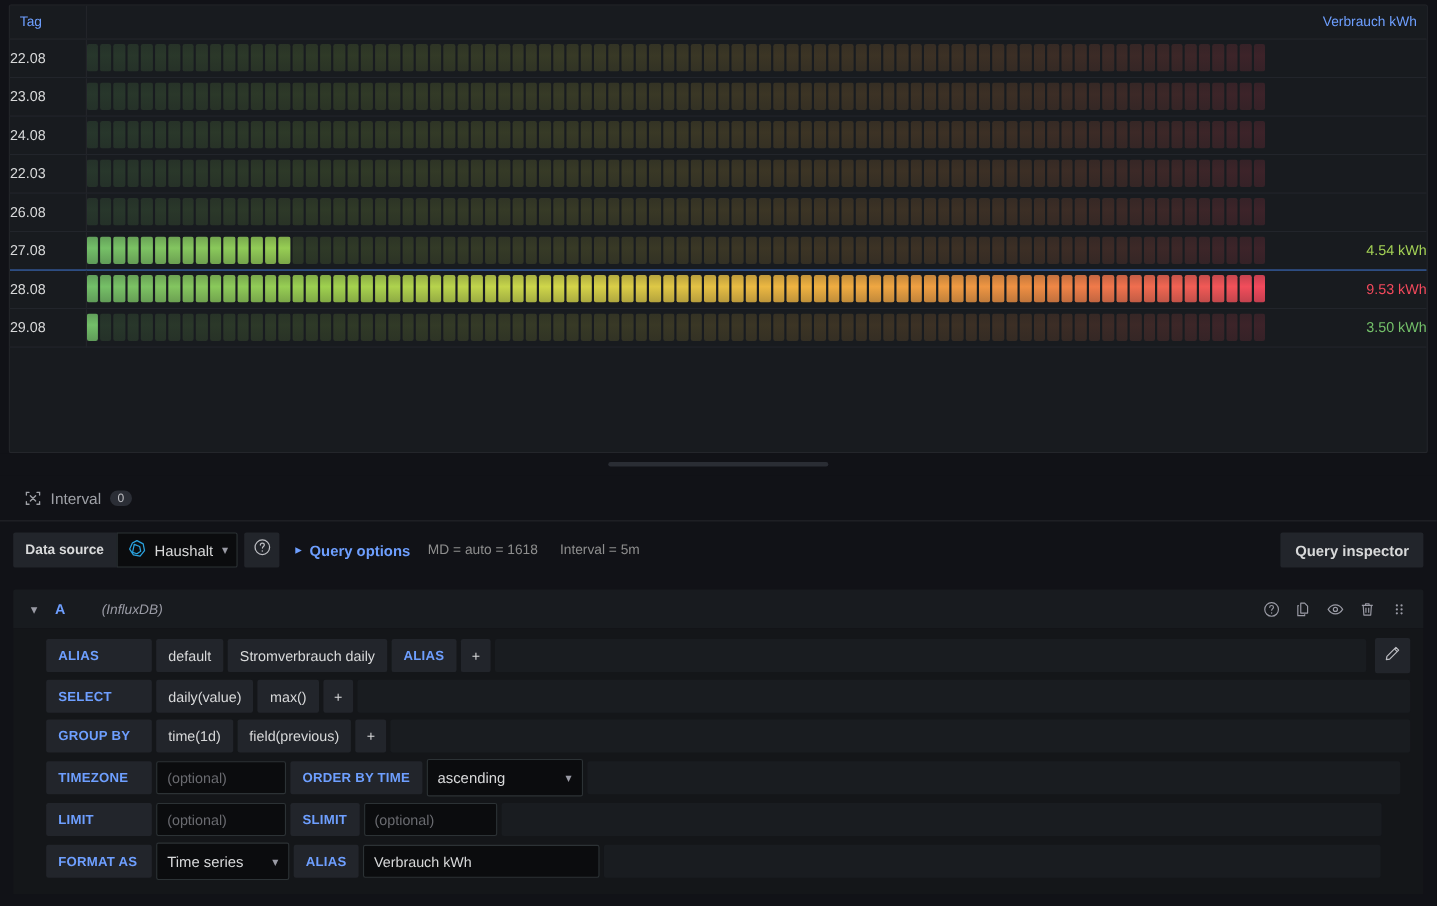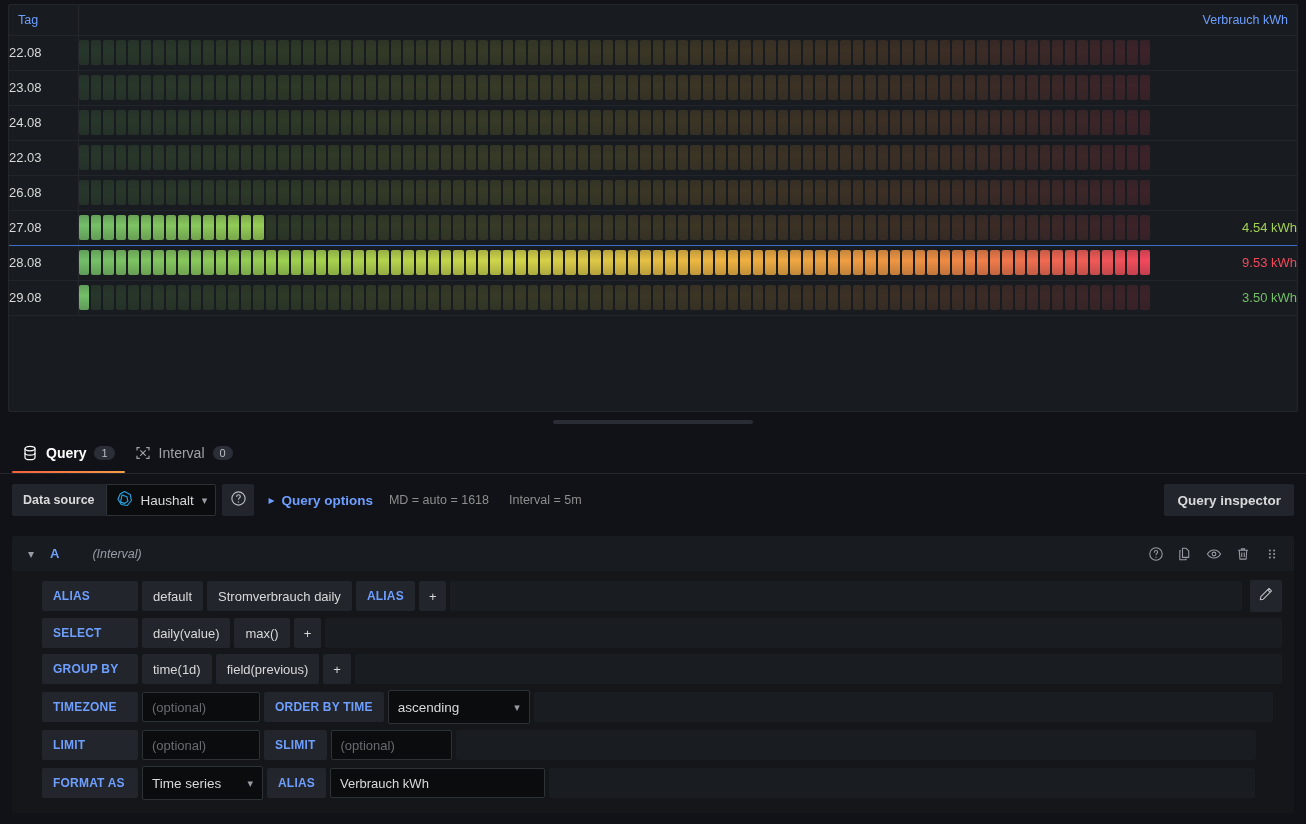--- a/index.html
+++ b/index.html
@@ -999,31 +999,20 @@
   </div>
 </div>
 
 <div id="splitter">
   <div class="grip"></div>
 </div>
 
 <div id="editor">
 
   <div class="tabs">
-    <div class="tab active">
-      <span class="ico">
-        <svg viewBox="0 0 16 16" width="16" height="16" fill="none" stroke="currentColor" stroke-width="1.2">
-          <ellipse cx="8" cy="3.6" rx="5" ry="2.2"></ellipse>
-          <path d="M3 3.6v8.8c0 1.2 2.2 2.2 5 2.2s5-1 5-2.2V3.6"></path>
-          <path d="M3 8c0 1.2 2.2 2.2 5 2.2s5-1 5-2.2"></path>
-        </svg>
-      </span>
-      <span>Query</span>
-      <span class="tab-badge">1</span>
-    </div>
     <div class="tab">
       <span class="ico">
         <svg viewBox="0 0 16 16" width="16" height="16" fill="none" stroke="currentColor" stroke-width="1.2" stroke-linecap="round">
           <path d="M2 5V2.6h2.4M14 5V2.6h-2.4M2 11v2.4h2.4M14 11v2.4h-2.4"></path>
           <path d="M5.6 5.6l4.8 4.8M10.4 5.6l-4.8 4.8"></path>
         </svg>
       </span>
       <span>Interval</span>
       <span class="tab-badge">0</span>
     </div>
@@ -1060,21 +1049,21 @@
 
     <div class="spacer"></div>
     <div class="btn-secondary">Query inspector</div>
   </div>
 
   <div class="query-card">
 
     <div class="q-head">
       <span class="chev">▾</span>
       <span class="q-refid">A</span>
-      <span class="q-dsname">(Interval)</span>
+      <span class="q-dsname">(InfluxDB)</span>
       <div class="q-actions">
         <span class="act">
           <svg viewBox="0 0 18 18" width="16" height="16" fill="none" stroke="currentColor" stroke-width="1.2">
             <circle cx="9" cy="9" r="7"></circle>
             <path d="M7.1 6.9c0-1.1.9-1.9 1.9-1.9s1.9.8 1.9 1.8c0 1.5-1.8 1.5-1.8 3" stroke-linecap="round"></path>
             <circle cx="9" cy="12.6" r=".75" fill="currentColor" stroke="none"></circle>
           </svg>
         </span>
         <span class="act">
           <svg viewBox="0 0 18 18" width="16" height="16" fill="none" stroke="currentColor" stroke-width="1.2" stroke-linejoin="round">

